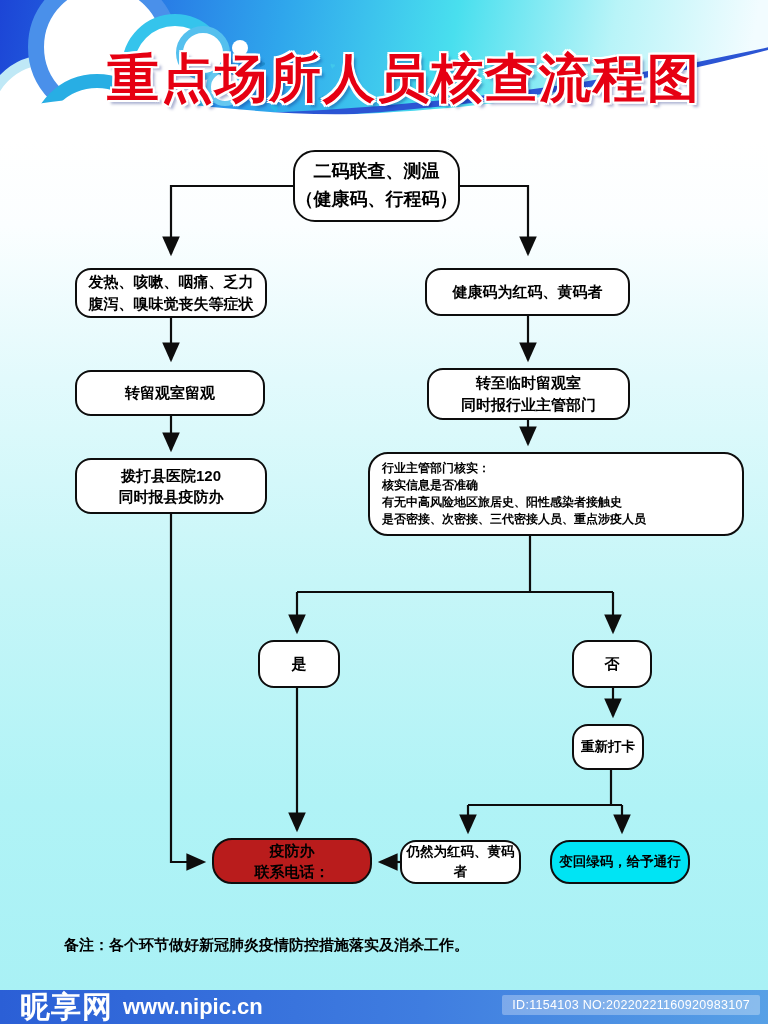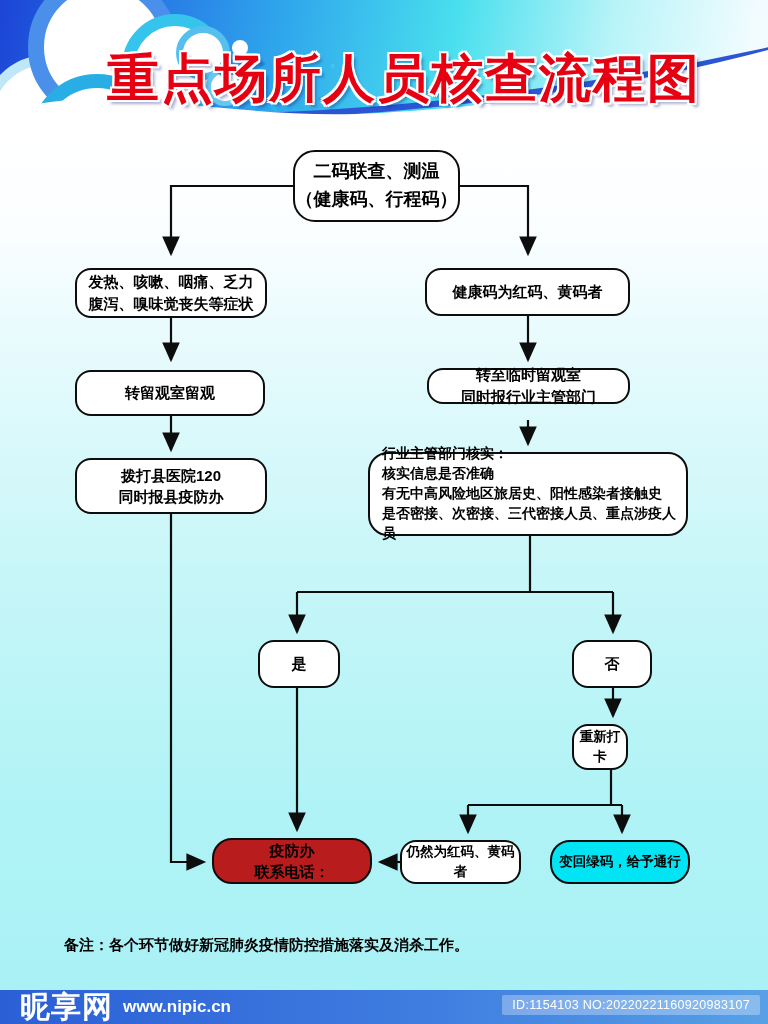--- a/index.html
+++ b/index.html
@@ -34,38 +34,38 @@
   
   #connectors{position:absolute;left:0;top:0;width:768px;height:1024px;pointer-events:none;}
   .node{position:absolute;background:#fff;border:2.5px solid #0d0d0d;border-radius:16px;
     display:flex;flex-direction:column;justify-content:center;align-items:center;
     font-weight:bold;color:#000;text-align:center;line-height:1.5;font-size:15px;box-sizing:border-box;}
   #n-start{left:293px;top:150px;width:167px;height:72px;font-size:18px;line-height:1.55;border-radius:22px;}
   #n-symptom{left:75px;top:268px;width:192px;height:50px;line-height:1.45;}
   #n-observe{left:75px;top:370px;width:190px;height:46px;}
   #n-call120{left:75px;top:458px;width:192px;height:56px;line-height:1.4;}
   #n-redyellow{left:425px;top:268px;width:205px;height:48px;}
-  #n-temproom{left:427px;top:368px;width:203px;height:36px;line-height:1.45;}
-  #n-verify{left:368px;top:452px;width:320px;height:84px;align-items:flex-start;
-    padding:2px 4px 2px 12px;font-size:14px;line-height:1.42;text-align:left;border-radius:20px;}
+  #n-temproom{left:427px;top:368px;width:203px;height:52px;line-height:1.45;}
+  #n-verify{left:368px;top:452px;width:376px;height:84px;align-items:flex-start;
+    padding:2px 4px 2px 12px;font-size:12px;line-height:1.42;text-align:left;border-radius:20px;}
   #n-yes{left:258px;top:640px;width:82px;height:48px;}
   #n-no{left:572px;top:640px;width:80px;height:48px;}
-  #n-recheck{left:572px;top:724px;width:56px;height:46px;font-size:13.5px;}
+  #n-recheck{left:572px;top:724px;width:72px;height:46px;font-size:13.5px;}
   #n-epo{left:212px;top:838px;width:160px;height:46px;background:#b91c1c;line-height:1.4;border-radius:20px;}
   #n-still{left:400px;top:840px;width:121px;height:44px;font-size:13.5px;}
   #n-green{left:550px;top:840px;width:140px;height:44px;font-size:13.5px;background:#00e4f4;border-radius:20px;}
 
   #note{position:absolute;left:64px;top:936px;font-size:15px;font-weight:bold;color:#000;white-space:nowrap;}
 
   
   #footer{position:absolute;left:0;top:990px;width:768px;height:34px;
     background:linear-gradient(90deg,#2b5fd6 0%,#3f7de0 55%,#57a0e6 100%);
     display:flex;align-items:center;}
   #site-name{color:#fff;font-weight:900;font-size:30px;margin-left:20px;letter-spacing:1px;}
-  #site-url{color:#fff;font-weight:bold;font-size:17px;margin-left:10px;}
+  #site-url{color:#fff;font-weight:bold;font-size:22px;margin-left:10px;}
   #id-badge{position:absolute;right:8px;top:5px;padding:3px 10px;background:rgba(255,255,255,0.3);
     color:#fff;font-size:12.5px;border-radius:2px;letter-spacing:.3px;}
 </style>
 </head>
 <body>
 
 <div id="poster">
 
   <div id="header">
     <span class="c cA"></span>

